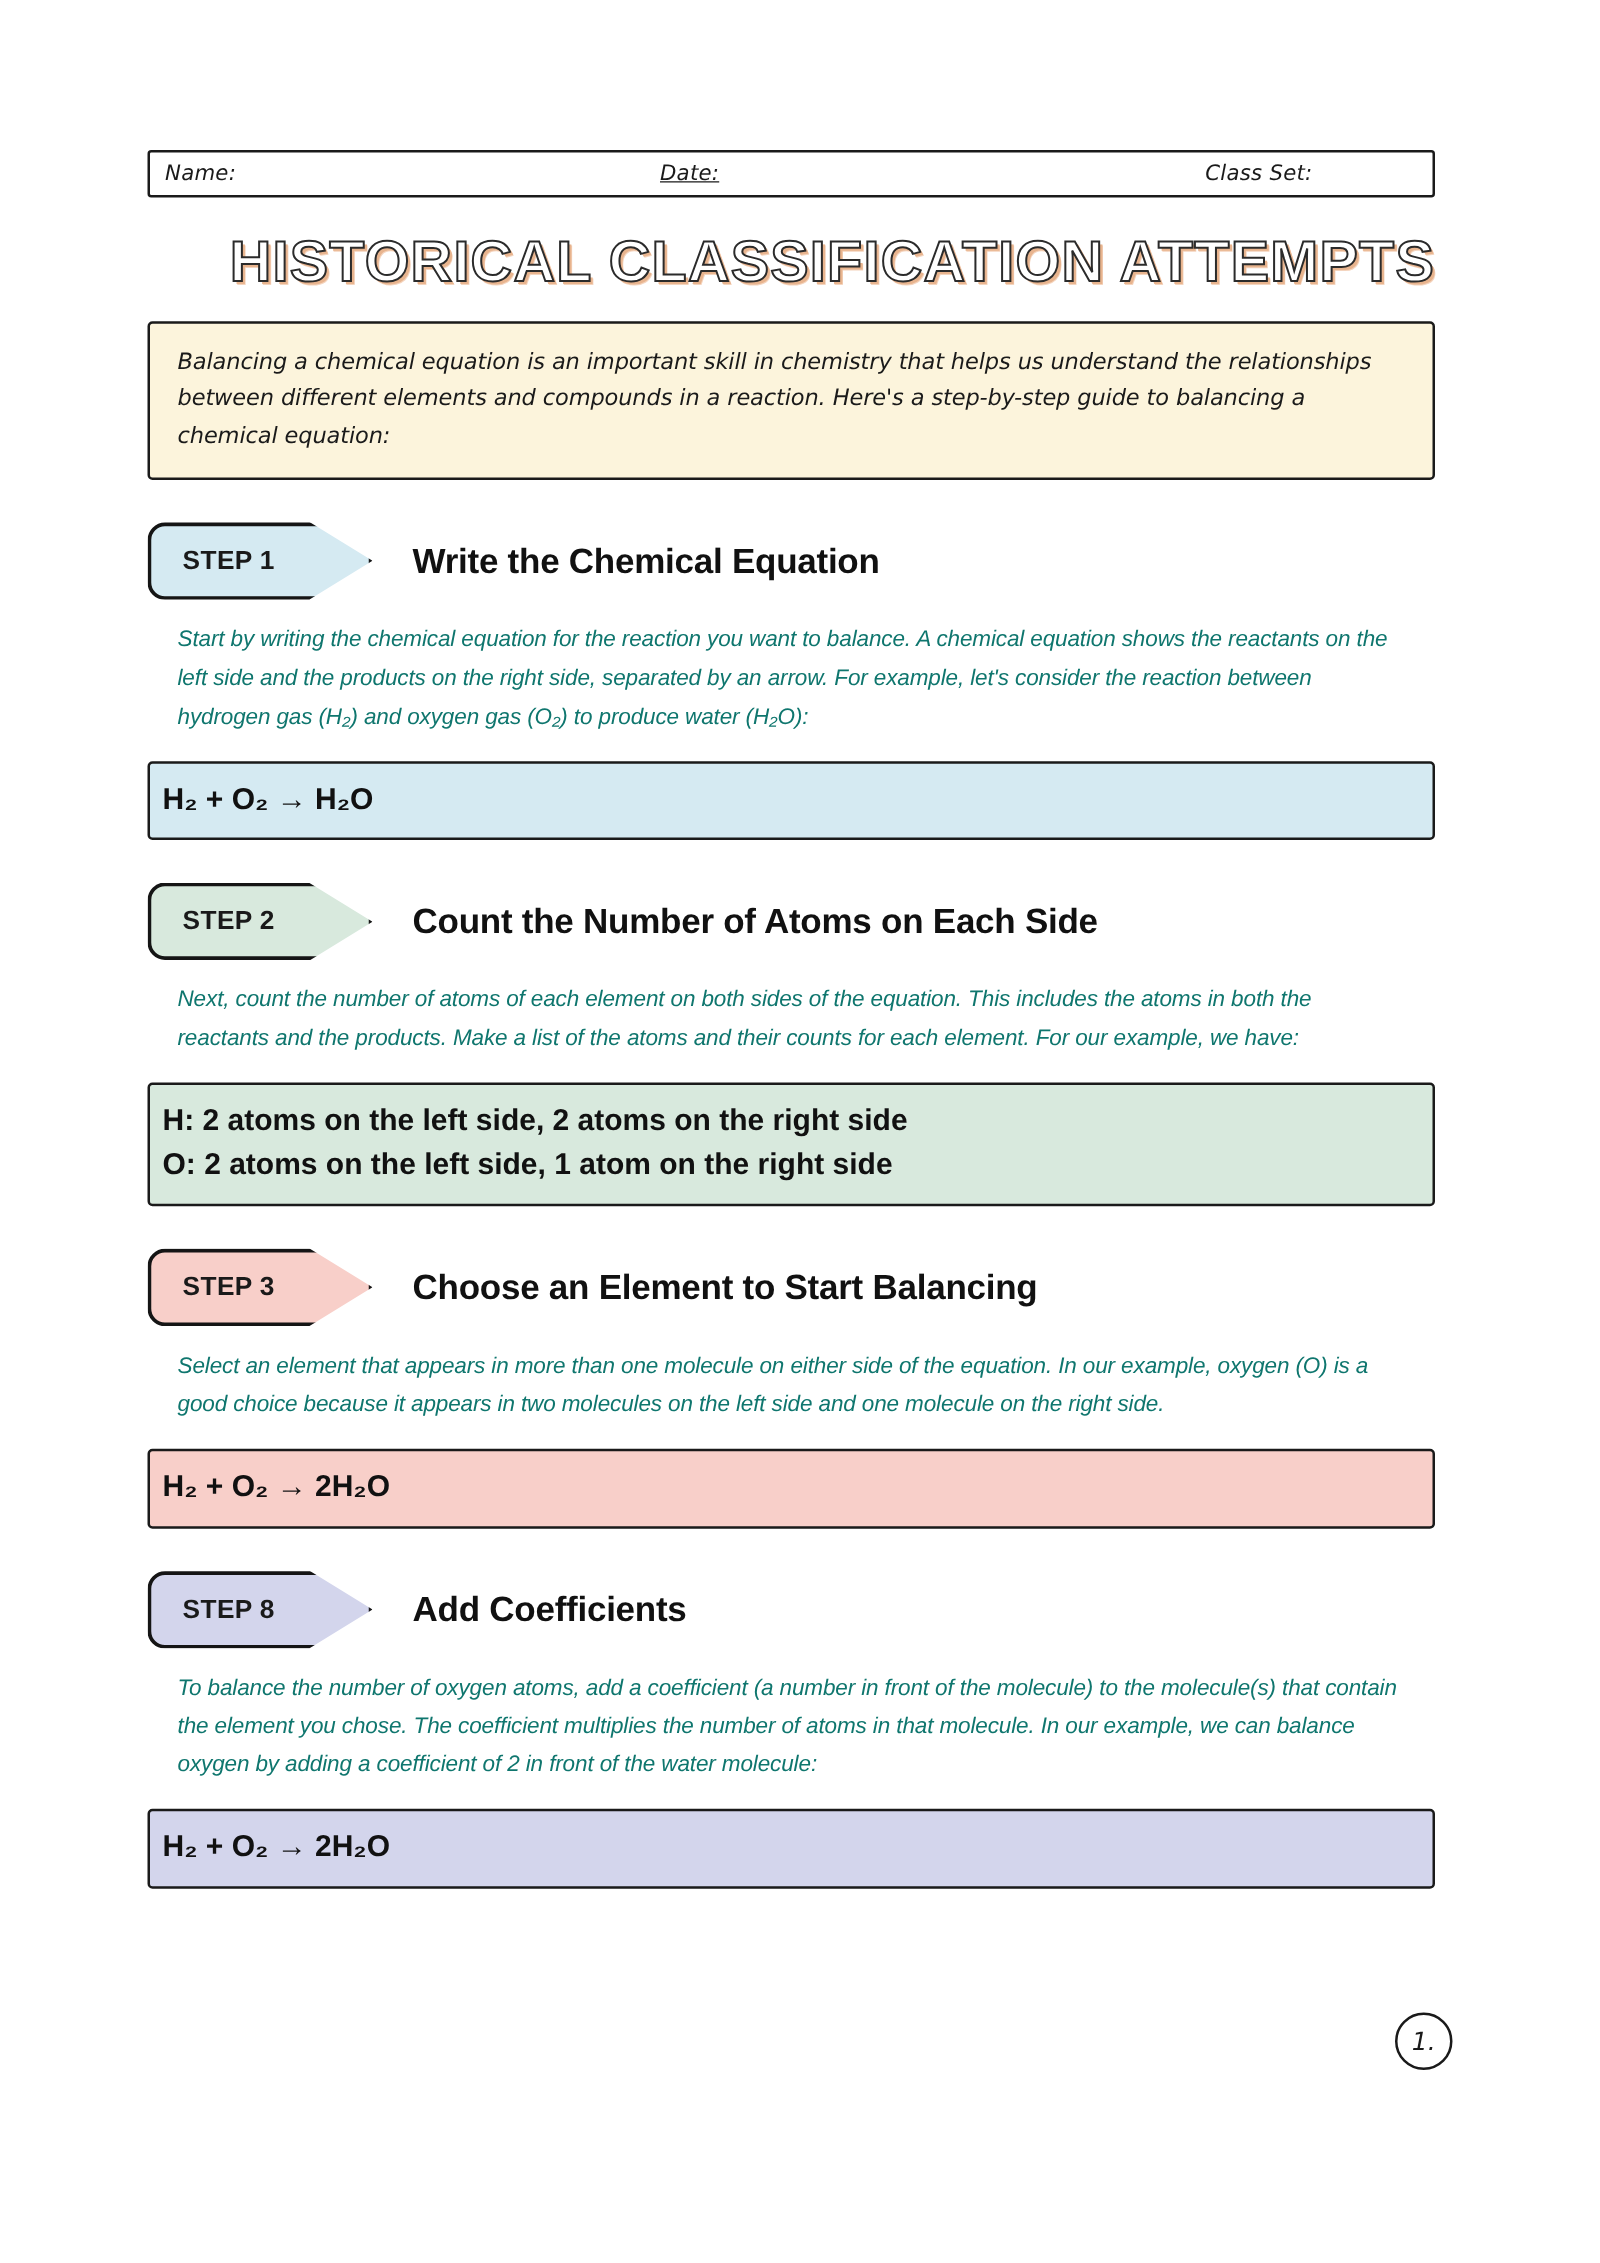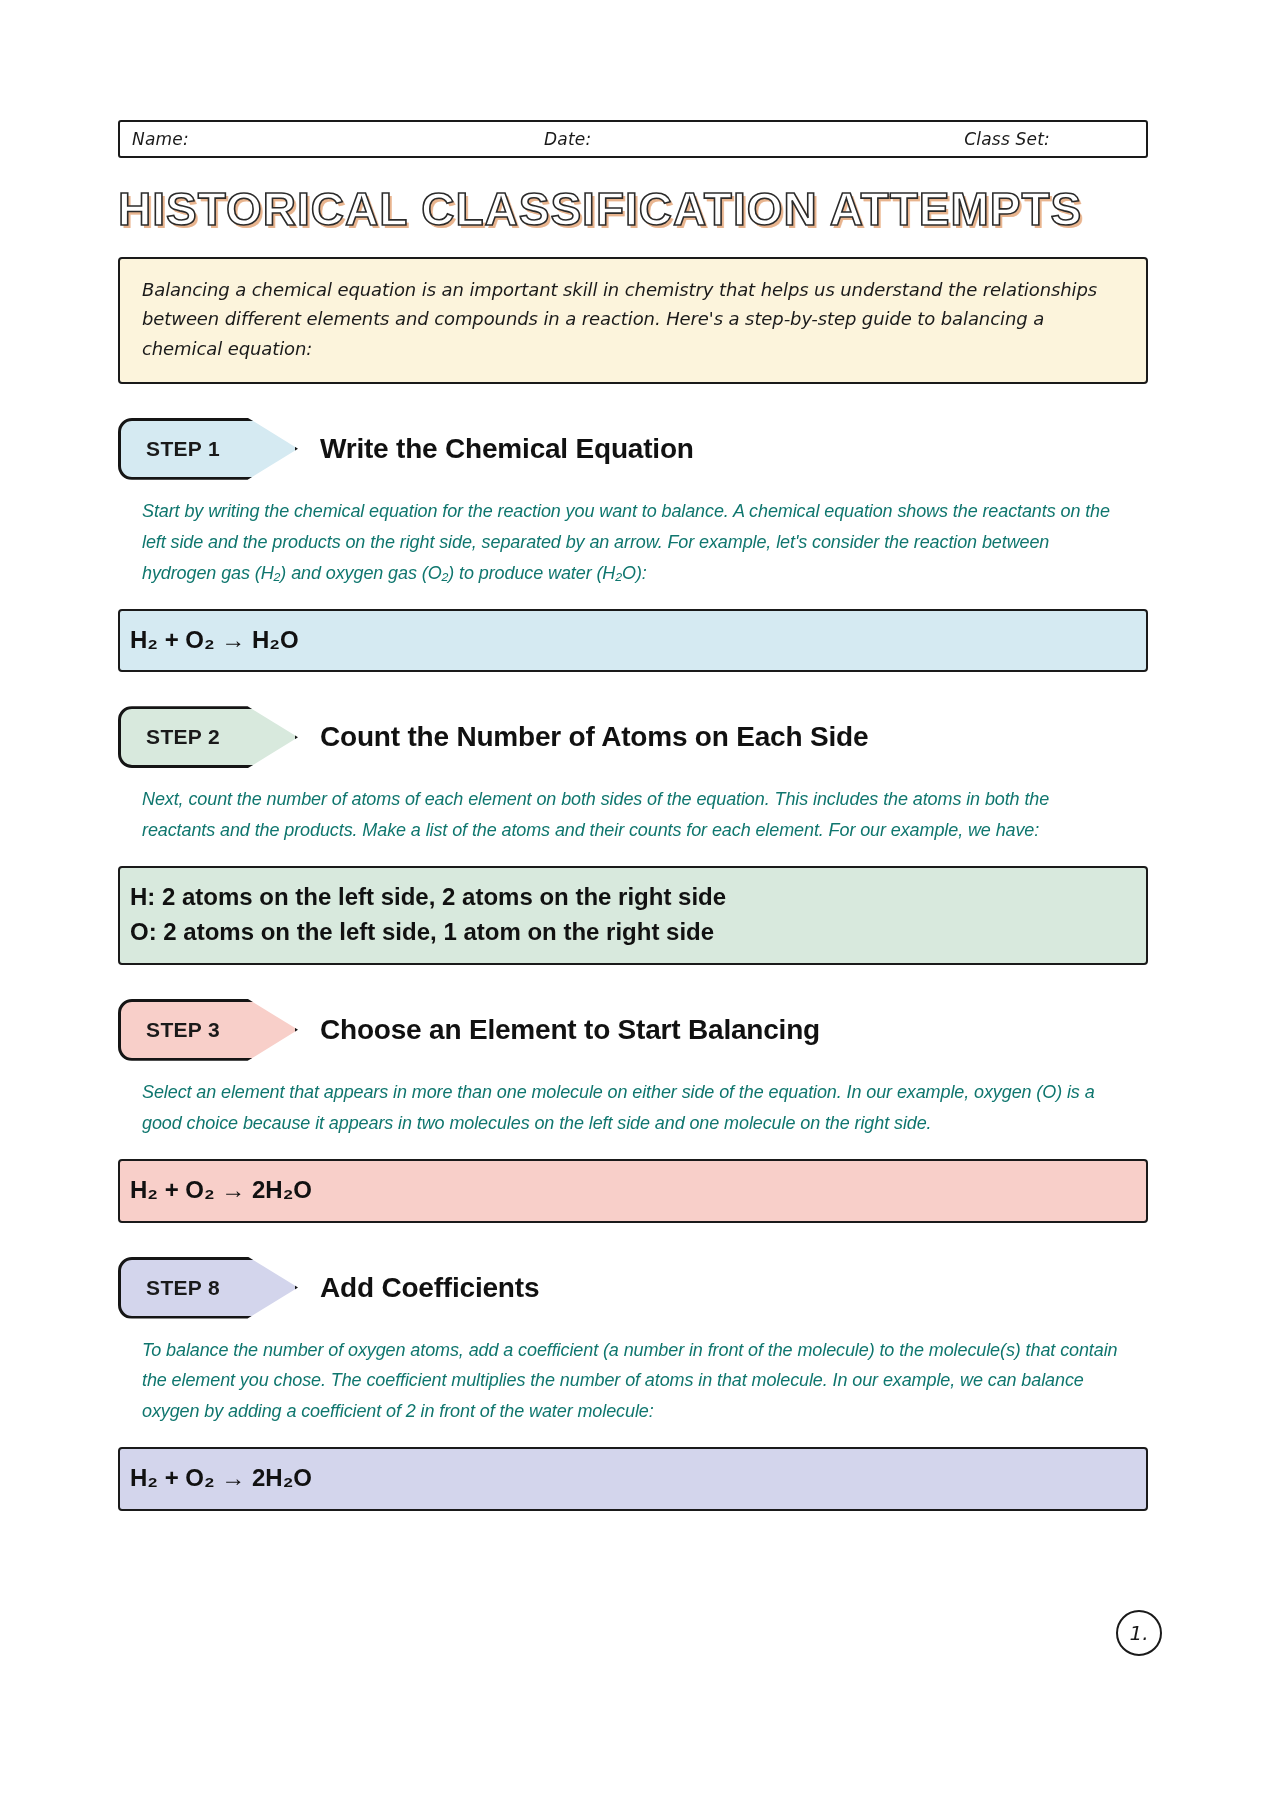--- a/index.html
+++ b/index.html
@@ -49,27 +49,27 @@
   }
   .hb-field {
     font-family: "DejaVu Sans", sans-serif;
     font-size: 17px;
     font-style: italic;
     color: #1a1a1a;
     letter-spacing: .2px;
     white-space: nowrap;
   }
   .hb-name  { margin-left: 12px; }
-  .hb-date  { position: absolute; left: 424px; }
+  .hb-date  { position: absolute; left: 408px; text-decoration: underline; }
   .hb-class { position: absolute; right: 96px; font-style: italic; }
 
   
   .title {
     margin-top: 26px;
-    text-align: left;
+    text-align: right;
     font-family: "Liberation Sans", sans-serif;
     font-size: 46px;
     font-weight: 700;
     letter-spacing: 1px;
     color: #ffffff;
     -webkit-text-stroke: 1.6px #2b2b2b;
     text-shadow:
        2.5px 2.5px 0 #e8b48e,
        3px 3px 0 rgba(230,160,110,.45);
     line-height: 1.1;
@@ -103,21 +103,21 @@
     color: #1a1a1a;
     letter-spacing: -.1px;
   }
 
   
   .step { margin-top: 34px; }
 
   .step-head {
     display: flex;
     align-items: center;
-    gap: 22px;
+    gap: 32px;
   }
 
   .badge {
     position: relative;
     width: 180px;
     height: 62px;
     flex: 0 0 auto;
   }
   .badge .shape {
     position: absolute;

